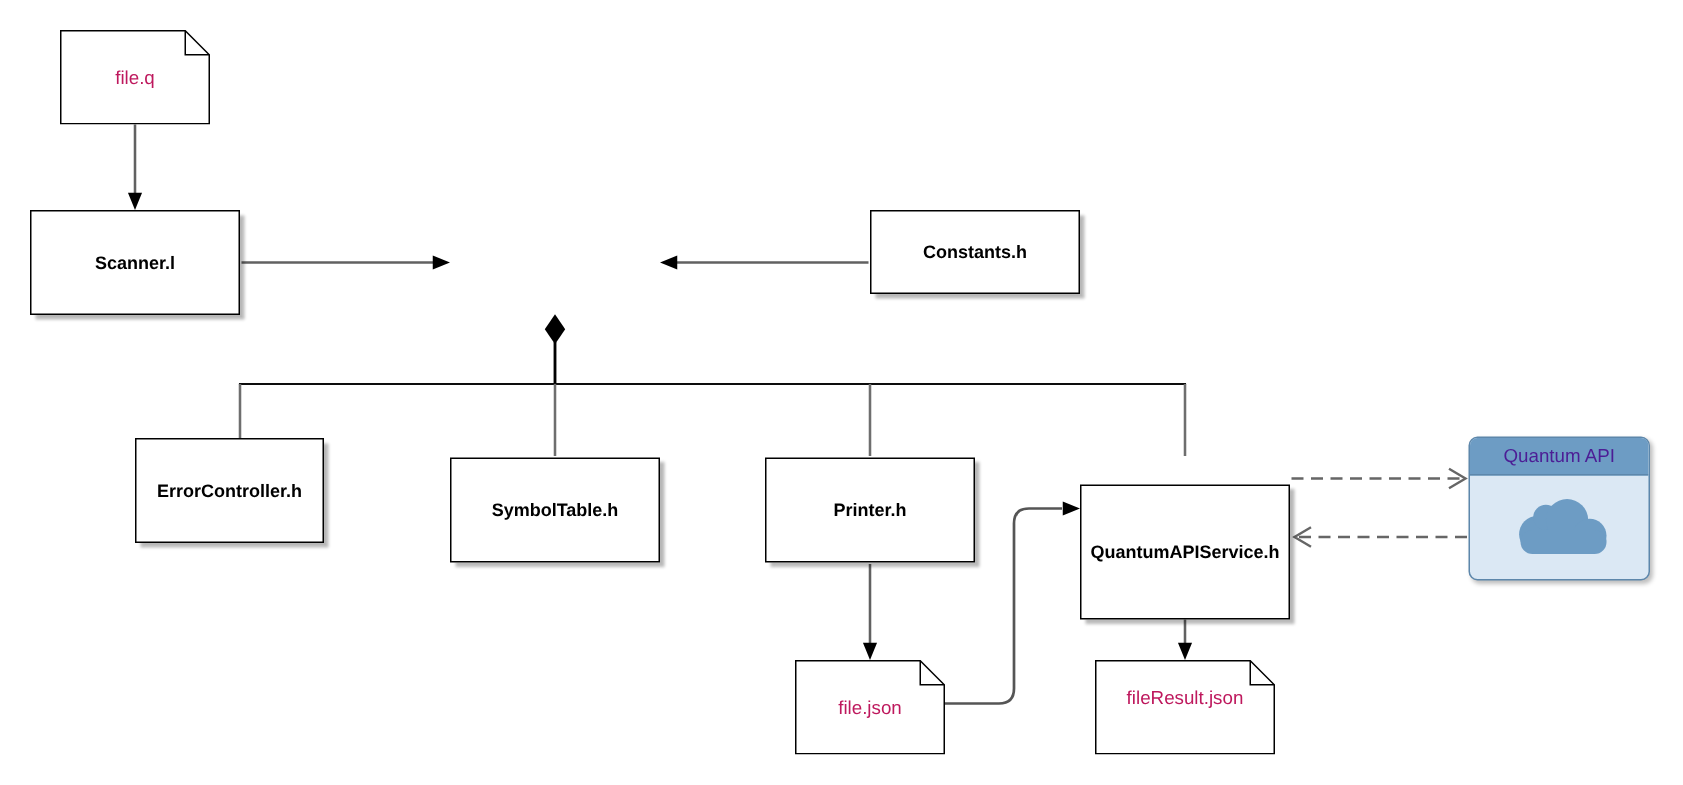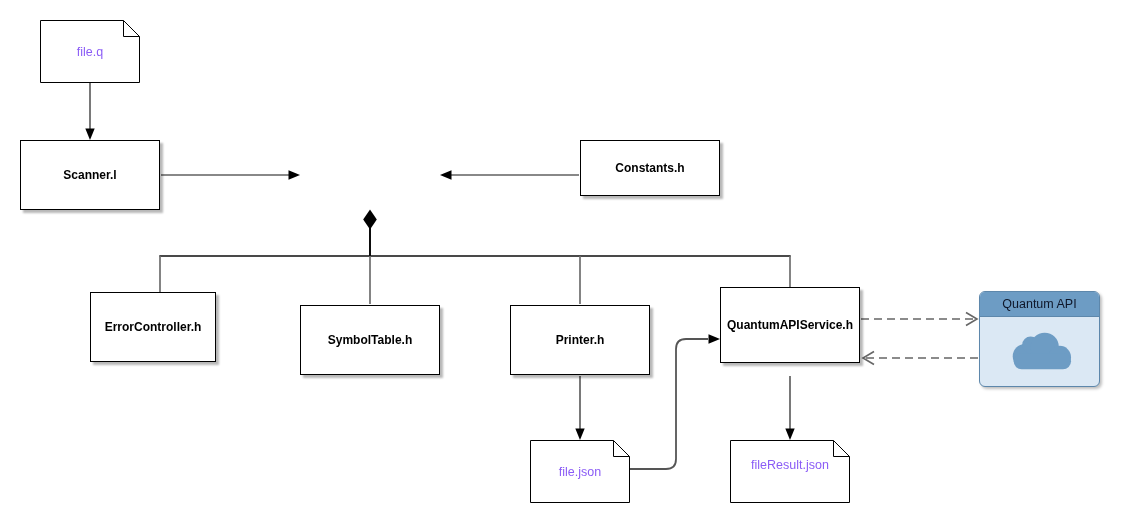--- a/index.html
+++ b/index.html
@@ -44,21 +44,21 @@
   }
   .doc svg { position: absolute; left: 0; top: 0; }
   .doc .lbl {
     position: absolute;
     left: 0; top: 0; right: 0; bottom: 0;
     display: flex;
     align-items: center;
     justify-content: center;
     font-size: 12.5px;
     font-weight: normal;
-    color: #8b5cf6;
+    color: #be185d;
   }
   .doc-shape { fill: #ffffff; stroke: #000000; stroke-width: 1; }
   .doc-fold  { fill: none;    stroke: #000000; stroke-width: 1; }
   
   .api-window {
     position: absolute;
     box-sizing: border-box;
     border: 1px solid #5d87ab;
     border-radius: 6px;
     background: #dbe8f4;
@@ -67,21 +67,21 @@
   }
   .api-header {
     box-sizing: border-box;
     height: 25px;
     background: #6d9cc4;
     border-bottom: 1px solid #5d87ab;
     display: flex;
     align-items: center;
     justify-content: center;
     font-size: 12.5px;
-    color: #0f172a;
+    color: #4c1d95;
   }
   .api-body {
     height: calc(100% - 25px);
     display: flex;
     align-items: center;
     justify-content: center;
   }
   .cloud-icon svg { display: block; }
 </style>
 </head>
@@ -164,21 +164,21 @@
   </div>
 
   <div class="comp" style="left:300px; top:305px; width:140px; height:70px">
     <span class="lbl">SymbolTable.h</span>
   </div>
 
   <div class="comp" style="left:510px; top:305px; width:140px; height:70px">
     <span class="lbl">Printer.h</span>
   </div>
 
-  <div class="comp" style="left:720px; top:287px; width:140px; height:76px">
+  <div class="comp" style="left:720px; top:323px; width:140px; height:90px">
     <span class="lbl">QuantumAPIService.h</span>
   </div>
 
   <div class="doc" style="left:530px; top:440px; width:100px; height:63px">
     <svg width="100" height="63" viewBox="0 0 100 63">
       <path class="doc-shape" d="M0.5,0.5 L83.5,0.5 L99.5,16.5 L99.5,62.5 L0.5,62.5 Z"></path>
       <path class="doc-fold" d="M83.5,0.5 L83.5,16.5 L99.5,16.5"></path>
     </svg>
     <span class="lbl">file.json</span>
   </div>

